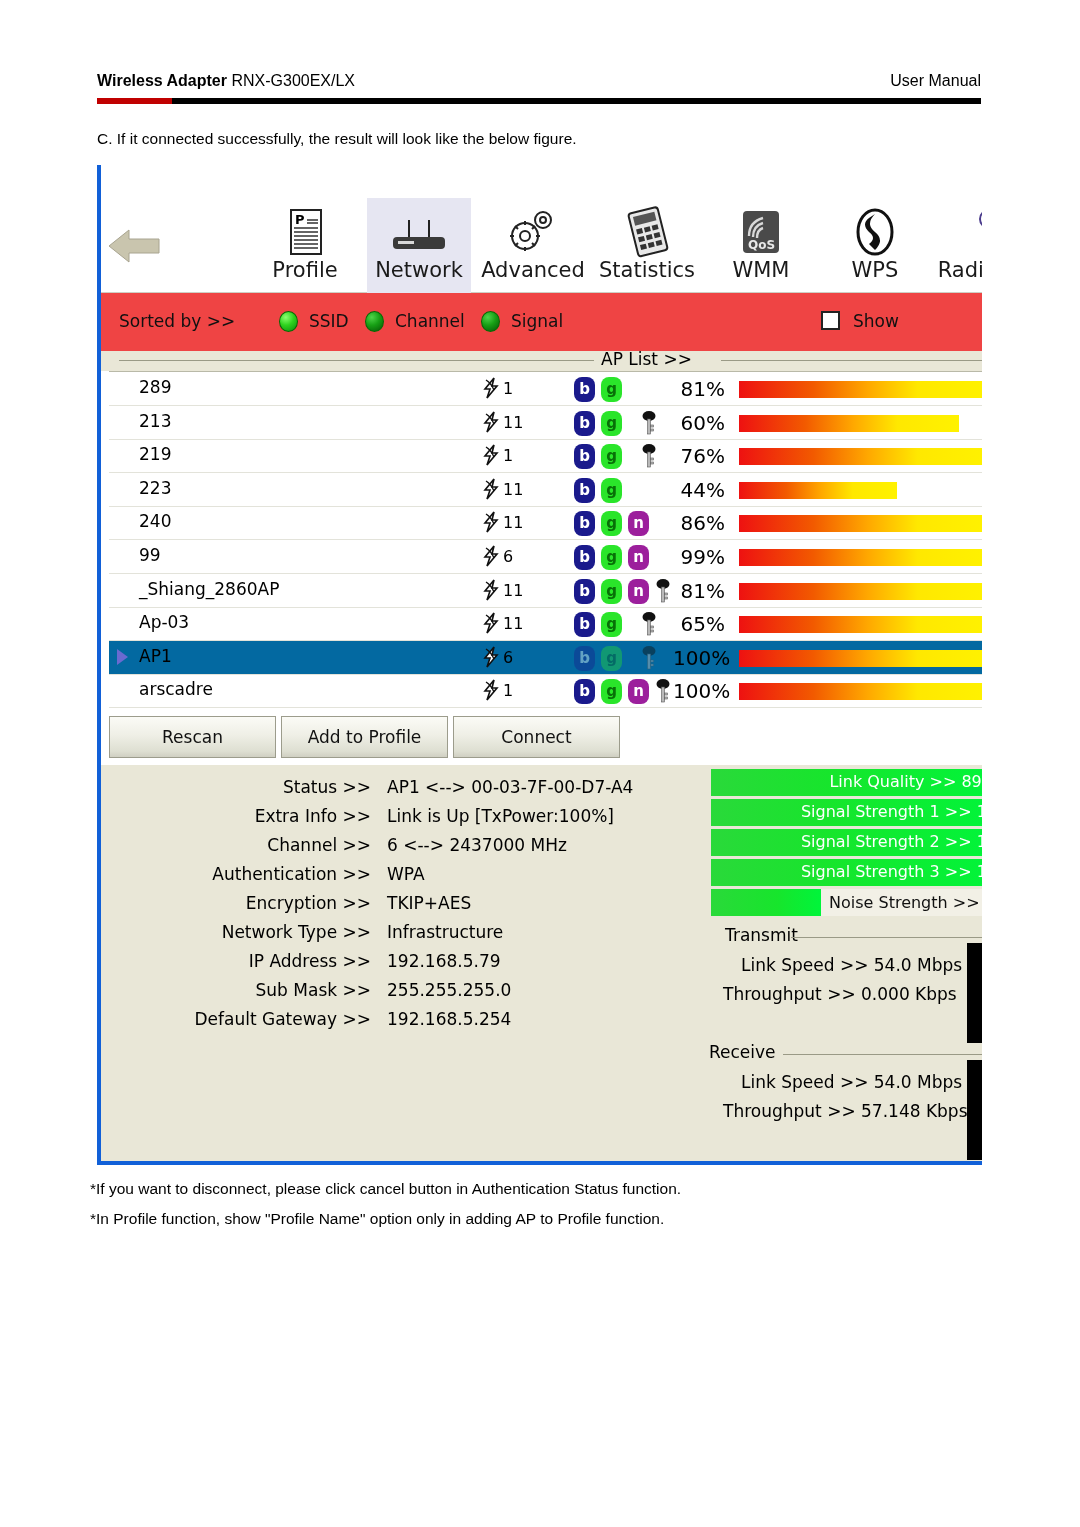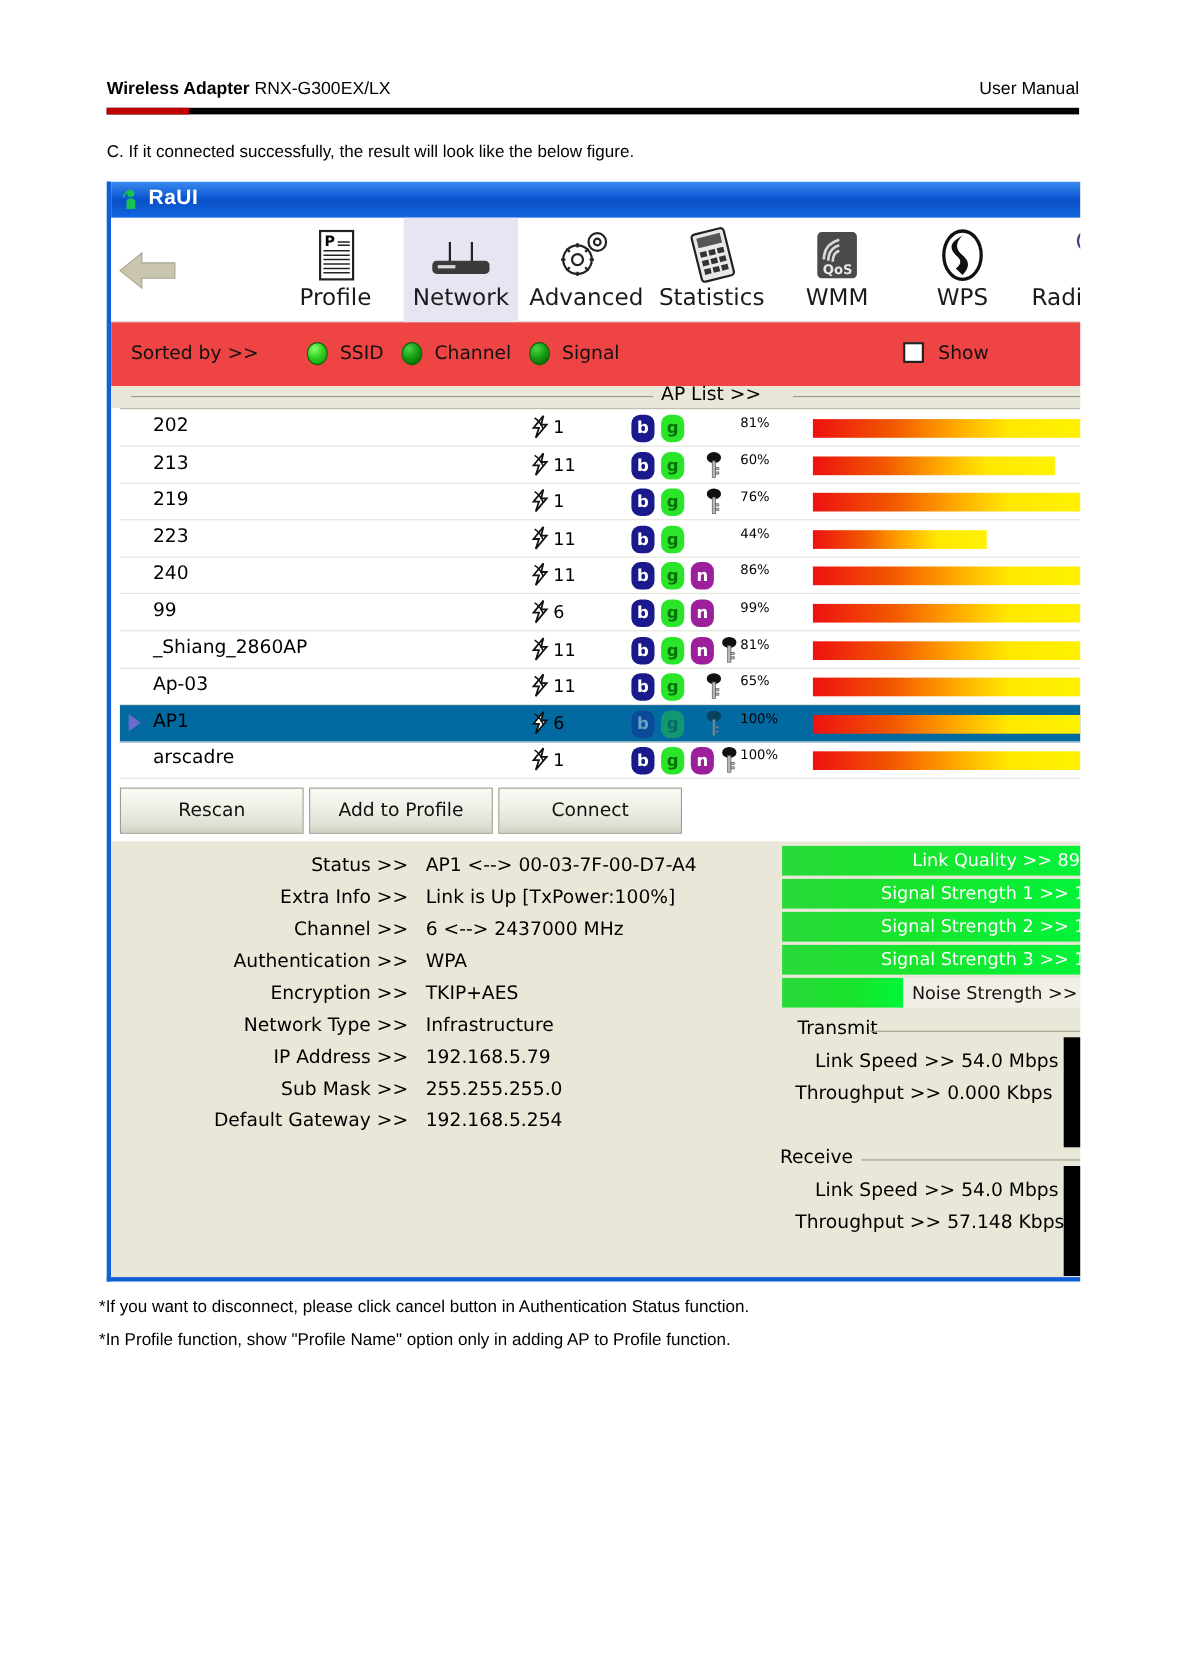--- a/index.html
+++ b/index.html
@@ -129,22 +129,22 @@
     position:absolute; top:5px; width:21px; height:25px; border-radius:8px;
     color:#fff; font-size:15px; font-weight:bold; text-align:center; line-height:25px;
     font-family:"DejaVu Sans", sans-serif;
   }
   .badge.b { background:#1a1a8c; }
   .badge.g { background:#2ae52a; color:#087008; }
   .badge.n { background:#9c1f9c; }
   .badge.faded { opacity:.38; }
   .keyico { position:absolute; top:4px; width:16px; height:26px; }
   .ap-row .pct {
-    position:absolute; left:564px; top:5px; width:52px; text-align:left;
-    font-size:12px; font-family:"DejaVu Sans", sans-serif;
+    position:absolute; left:564px; top:5px; width:52px; text-align:right;
+    font-size:20px; font-family:"DejaVu Sans", sans-serif;
   }
   .sigbar {
     position:absolute; left:630px; top:9px; height:17px;
     background:linear-gradient(to right,#ee1111 0%,#f25a00 30%,#ffa800 52%,#ffe800 72%,#fff200 100%);
   }
 
   
   .btnrow { position:absolute; left:8px; top:551px; width:877px; height:45px;padding-left:29px; }
   .btn {
     position:absolute; top:0; height:42px;
@@ -211,30 +211,20 @@
     <div class="right">User Manual</div>
   </div>
   <div class="rule">
       <div class="red"></div>
     </div>
 
   <div class="intro-line">C. If it connected successfully, the result will look like the below figure.</div>
 
   <div class="raui-window">
 
-    <div class="titlebar">
-      <div class="tb-icon">
-        <svg width="20" height="20" viewBox="0 0 20 20">
-          <circle cx="10" cy="5" r="3.2" fill="#19c24f"></circle>
-          <path d="M6 19 L6 11 Q10 7.5 14 11 L14 19 Z" fill="#19c24f"></path>
-          <path d="M3 8 Q6 2 10 2" stroke="#19c24f" stroke-width="1.6" fill="none"></path>
-        </svg>
-      </div>
-      <div class="tb-title">RaUI</div>
-    </div>
 
     <div class="toolbar">
 
       <div class="back-arrow">
         <svg width="54" height="44" viewBox="0 0 54 44">
           <path d="M2 22 L22 6 L22 15 L52 15 L52 29 L22 29 L22 38 Z" fill="#c9c5ae" stroke="#a8a490" stroke-width="1"></path>
         </svg>
       </div>
 
       <div class="tbtn" style="left:152px;">
@@ -370,21 +360,21 @@
     </div>
 
     <div class="aplist-sep">
       <div class="line-l"></div>
       <div class="txt">AP List &gt;&gt;</div>
       <div class="line-r"></div>
     </div>
 
     <div class="aplist" id="ap-list">
         <div class="ap-row" style="top: 0px;">
-          <div class="ssid">202</div>
+          <div class="ssid">289</div>
           <div class="chan-wrap">
             <div class="chan-ico"><svg width="20" height="22" viewBox="0 0 20 22">
                 <path d="M13 1 L4 12 L9 12 L6 21 L16 9 L11 9 Z" fill="#fff" stroke="#111" stroke-width="1.6"></path>
                 <path d="M5 3 Q10 6 13 13" stroke="#111" stroke-width="1.4" fill="none"></path>
               </svg></div>
             <div class="chan-num">1</div>
           </div>
           <div class="badge b" style="left:465px;">b</div>
           <div class="badge g" style="left:492px;">g</div>
           <div class="pct">81%</div>

